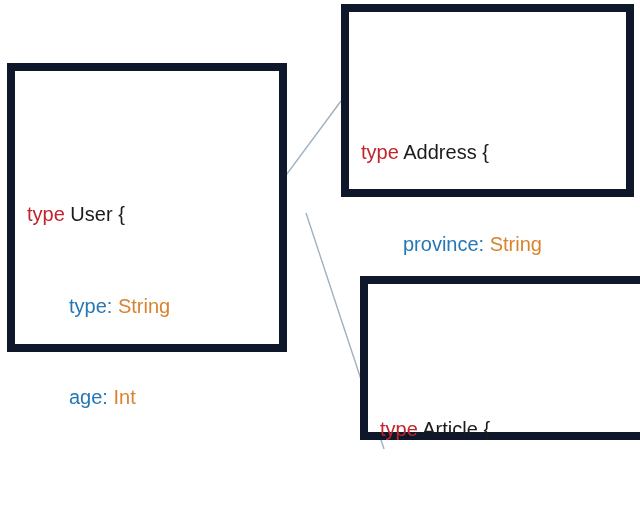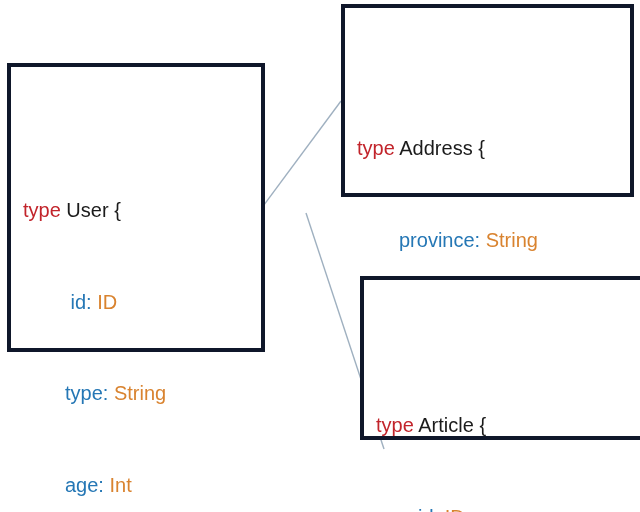--- a/index.html
+++ b/index.html
@@ -15,28 +15,28 @@
   }
   .connectors {
     position: absolute; left: 0; top: 0;
     width: 640px; height: 512px;
     pointer-events: none;
   }
   .connectors line { stroke: #9fb0c0; stroke-width: 1.4; }
   .type-box {
     position: absolute;
     background: #ffffff;
-    border: 4px solid #0f172a;
+    border: 8px solid #0f172a;
     font-size: 20px;
     line-height: 30.5px;
     color: #1b1b1b;
     white-space: pre;
   }
   .type-box .inner { padding-left: 12px; }
-  .box-user    { left: 7px;   top: 63px;  width: 258px; height: 289px; }
+  .box-user    { left: 7px;   top: 63px;  width: 280px; height: 289px; }
   .box-user    .inner { padding-top: 6px; }
   .box-address { left: 341px; top: 4px;   width: 293px; height: 193px; }
   .box-address .inner { padding-top: 3px; }
   .box-article { left: 360px; top: 276px; width: 295px; height: 164px; }
   .box-article .inner { padding-top: 8px; }
   .kw    { color: #c2242b; }
   .title { color: #1b1b1b; }
   .field { margin-left: 42px; white-space: pre; }
   .fname { color: #2577b5; }
   .ftype { color: #d9832f; }
@@ -47,21 +47,20 @@
 <div class="canvas">
 
   <svg class="connectors" viewBox="0 0 640 512">
     <line x1="238" y1="240" x2="341" y2="101"></line>
     <line x1="306" y1="213" x2="384" y2="449"></line>
   </svg>
 
   <div class="type-box box-user">
     <div class="inner">
       <div class="heading"><span class="kw">type</span><span class="title"> User {</span></div>
-      <div class="field"><span class="fname"> id: </span><span class="ftype">ID</span></div>
       <div class="field"><span class="fname">type: </span><span class="ftype">String</span></div>
       <div class="field"><span class="fname">age: </span><span class="ftype">Int</span></div>
       
       
       
       
       
     </div>
   </div>
 

